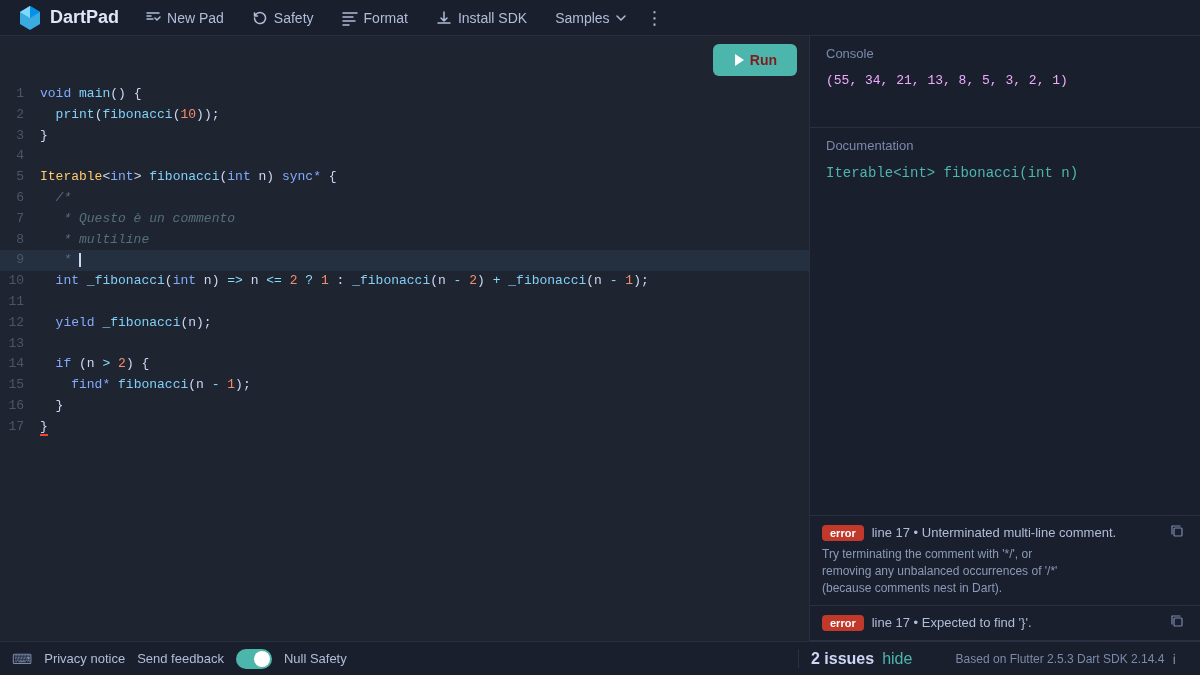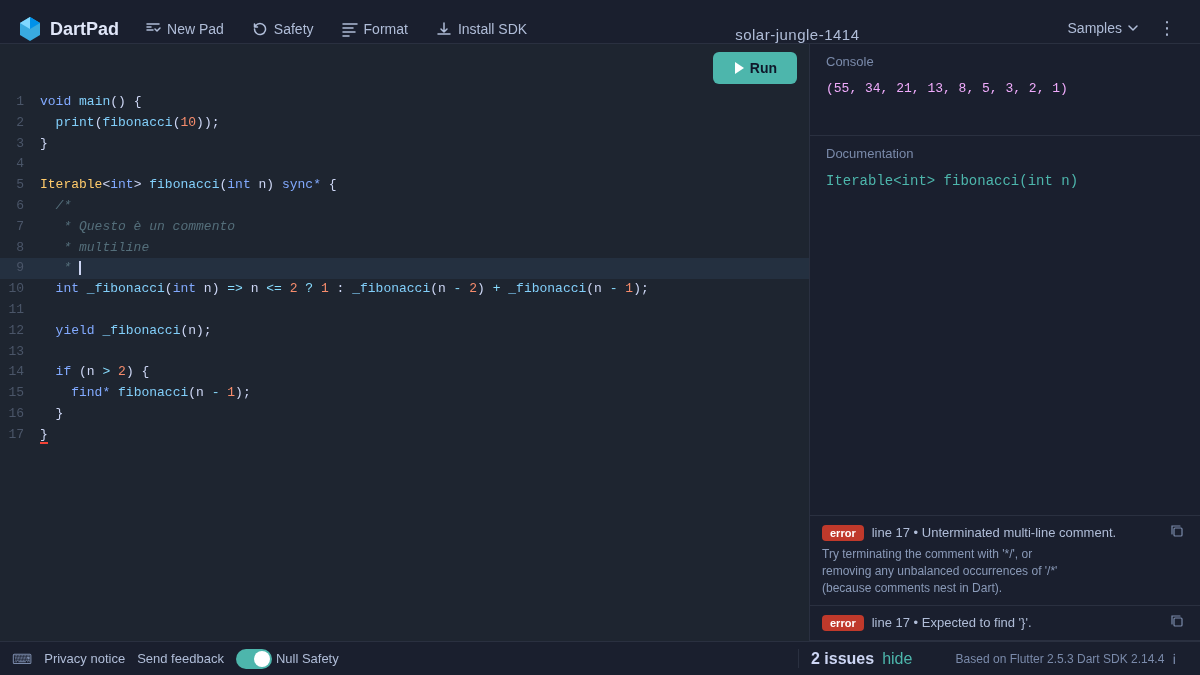--- a/index.html
+++ b/index.html
@@ -10,23 +10,23 @@
       width: 1200px;
       height: 675px;
       overflow: hidden;
       display: flex;
       flex-direction: column;
     }
 
     
     .header {
       display: flex;
-      align-items: flex-end;
+      align-items: center;
       background: #1a1f2e;
-      height: 44px;
+      height: 36px;
       padding: 0 16px;
       gap: 8px;
       border-bottom: 1px solid #2a3040;
       flex-shrink: 0;
     }
     .header-logo {
       display: flex;
       align-items: center;
       gap: 6px;
       margin-right: 8px;
@@ -111,21 +111,21 @@
     .editor-toolbar {
       display: flex;
       justify-content: flex-end;
       padding: 8px 12px;
     }
     .run-btn {
       display: flex;
       align-items: center;
       gap: 5px;
       background: #4db6ac;
-      color: #0f172a;
+      color: #7f1d1d;
       border: none;
       border-radius: 6px;
       padding: 8px 20px;
       font-size: 14px;
       font-weight: 600;
       cursor: pointer;
     }
     .code-area {
       flex: 1;
       overflow: auto;
@@ -264,21 +264,21 @@
     }
     .footer-link {
       font-size: 13px;
       color: #b0bdd8;
       cursor: pointer;
       text-decoration: none;
     }
     .toggle-wrap {
       display: flex;
       align-items: center;
-      gap: 4px;
+      gap: 12px;
     }
     .toggle {
       width: 36px;
       height: 20px;
       background: #4db6ac;
       border-radius: 10px;
       position: relative;
       cursor: pointer;
     }
     .toggle::after {
@@ -364,23 +364,20 @@
     <span>Format</span>
   </button>
 
   <button class="header-btn">
     <svg viewBox="0 0 16 16" fill="none" stroke="currentColor" stroke-width="1.5">
       <path d="M8 2v9M5 8l3 3 3-3M2 13h12" stroke-linecap="round" stroke-linejoin="round"></path>
     </svg>
     <span>Install SDK</span>
   </button>
 
-  <div class="header-center">
-    <span class="pad-name">solar-jungle-1414</span>
-  </div>
 
   <div class="header-right">
     <button class="samples-btn">
       <span>Samples</span>
       <svg width="14" height="14" viewBox="0 0 14 14" fill="none" stroke="currentColor" stroke-width="1.5">
         <path d="M3 5l4 4 4-4" stroke-linecap="round" stroke-linejoin="round"></path>
       </svg>
     </button>
     <button class="more-btn">
       <span>⋮</span>

